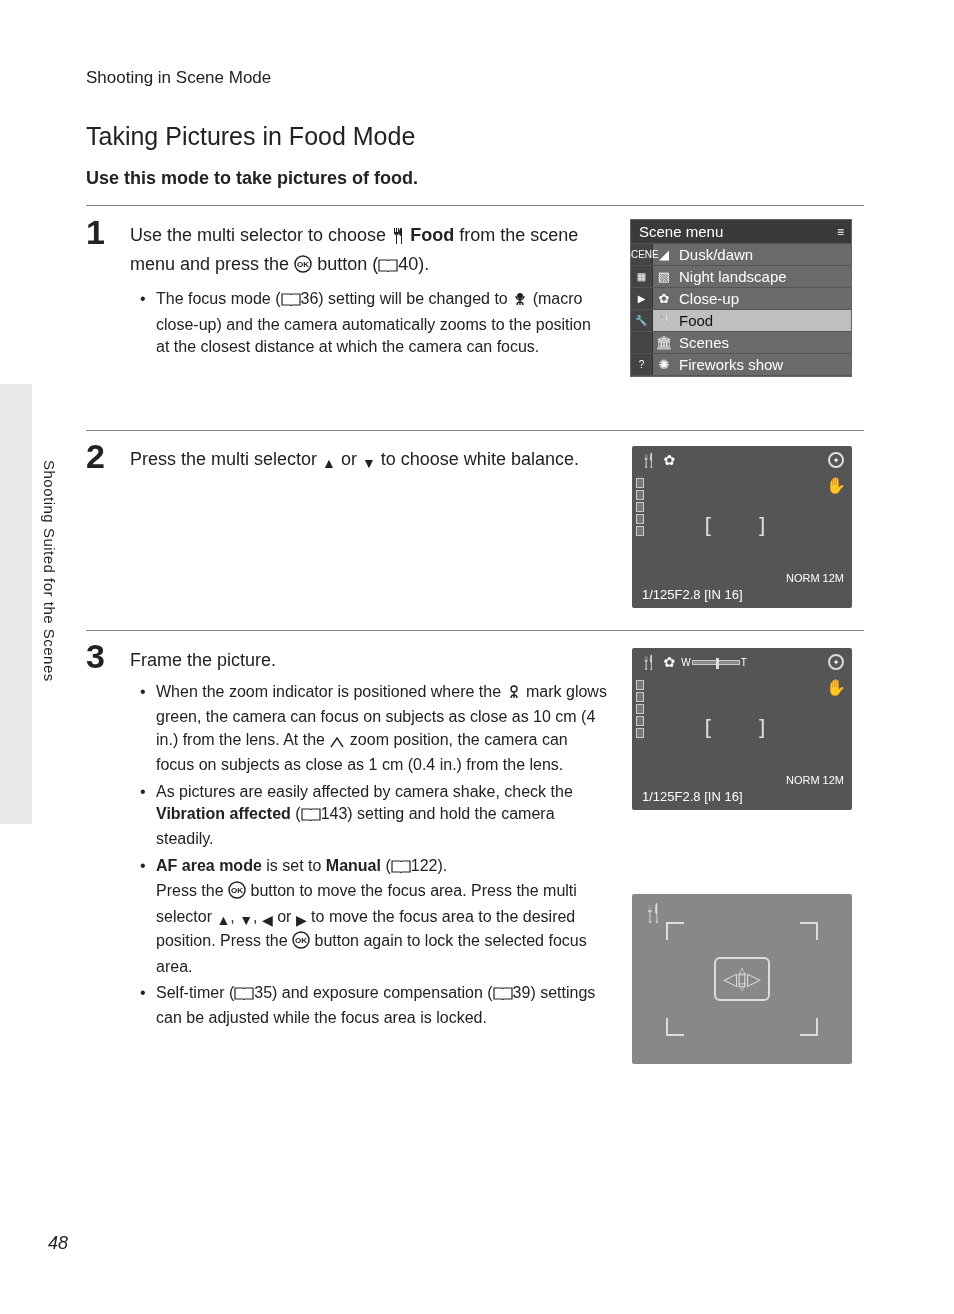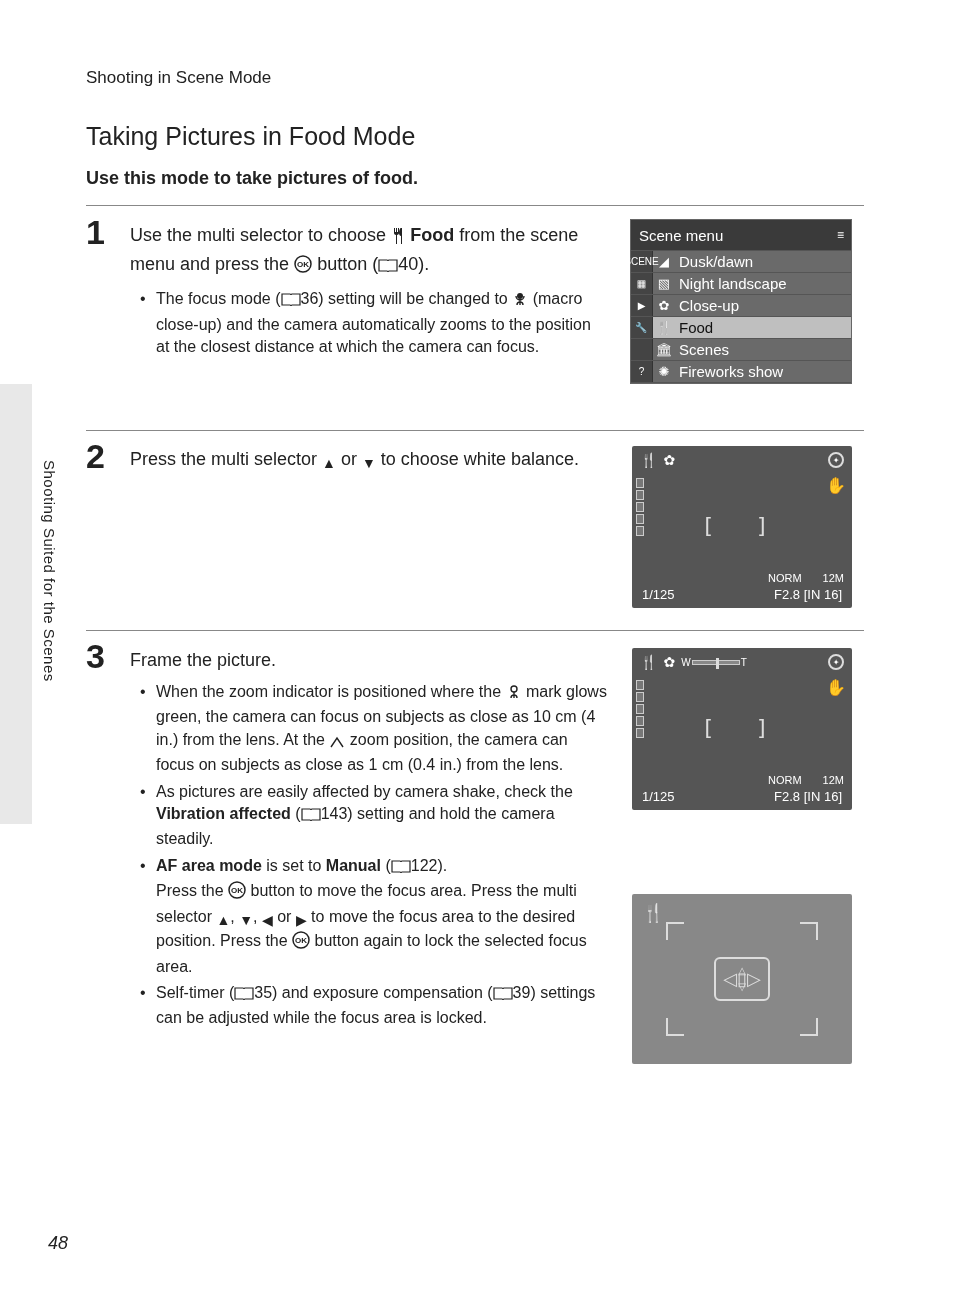--- a/index.html
+++ b/index.html
@@ -116,21 +116,21 @@
     font-size: 15px;
     color: #fff;
   }
   .scene-row {
     display: flex;
     align-items: center;
     background: #6a6a6a;
     border-bottom: 1px solid #555;
     height: 22px;
   }
-  .scene-title-row { background: #3a3a3a; height: 31px; justify-content: space-between; padding: 0 6px 0 8px; }
+  .scene-title-row { background: #3a3a3a; height: 24px; justify-content: space-between; padding: 0 6px 0 8px; }
   .scene-tab {
     width: 22px;
     height: 100%;
     background: #444;
     border-right: 1px solid #333;
     display:flex;align-items:center;justify-content:center;
     font-size:10px;
   }
   .scene-icon {
     width: 22px;
@@ -161,22 +161,22 @@
   .topbar { position: absolute; top: 6px; left: 8px; right: 8px; display:flex; justify-content: space-between; font-size: 14px; }
   .topbar .left { display:flex; gap:6px; align-items:center;}
   .zoombar { position:absolute; left:4px; top:30px; width:12px; height:80px; }
   .zoombar .seg { width:8px; height:10px; margin:2px 0; background:#777; border:1px solid #ccc; }
   .center-brackets { position:absolute; left:50%; top:50%; transform:translate(-50%,-58%); font-size:22px; letter-spacing:14px; color:#ddd; font-family: monospace;}
   .corner { position:absolute; width:18px; height:18px; border:2px solid #ddd; }
   .corner.tl { top:28px; left:34px; border-right:none; border-bottom:none;}
   .corner.tr { top:28px; right:34px; border-left:none; border-bottom:none;}
   .corner.bl { bottom:28px; left:34px; border-right:none; border-top:none;}
   .corner.br { bottom:28px; right:34px; border-left:none; border-top:none;}
-  .cam-bottom { position:absolute; bottom:6px; left:10px; right:10px; display:flex; justify-content:space-between; font-size:13px; font-family: Arial; }
-  .norm-box { position:absolute; right:8px; bottom:24px; font-size:11px; display:flex; gap:21px; align-items:center;}
+  .cam-bottom { position:absolute; bottom:6px; left:10px; right:10px; display:flex; font-size:13px; font-family: Arial; }
+  .norm-box { position:absolute; right:8px; bottom:24px; font-size:11px; display:flex; gap:3px; align-items:center;}
   .hand-icon { position:absolute; right:6px; top:30px; font-size:16px; color:#ddd;}
   .wb-slider { display:flex; align-items:center; gap:1px; font-size:10px;}
   .wb-slider .track { width:48px; height:5px; background:#888; border:1px solid #ccc; position:relative;}
   .wb-slider .knob { position:absolute; left:50%; top:-3px; width:3px; height:11px; background:#ddd;}
   .circle-icon { width:16px;height:16px;border:2px solid #ddd; border-radius:50%; display:inline-flex;align-items:center;justify-content:center;font-size:8px;}
 
   
   .fa-fork { position:absolute; top:8px; left:10px; }
   .fa-center {
     position:absolute; left:50%; top:50%; transform:translate(-50%,-50%);

